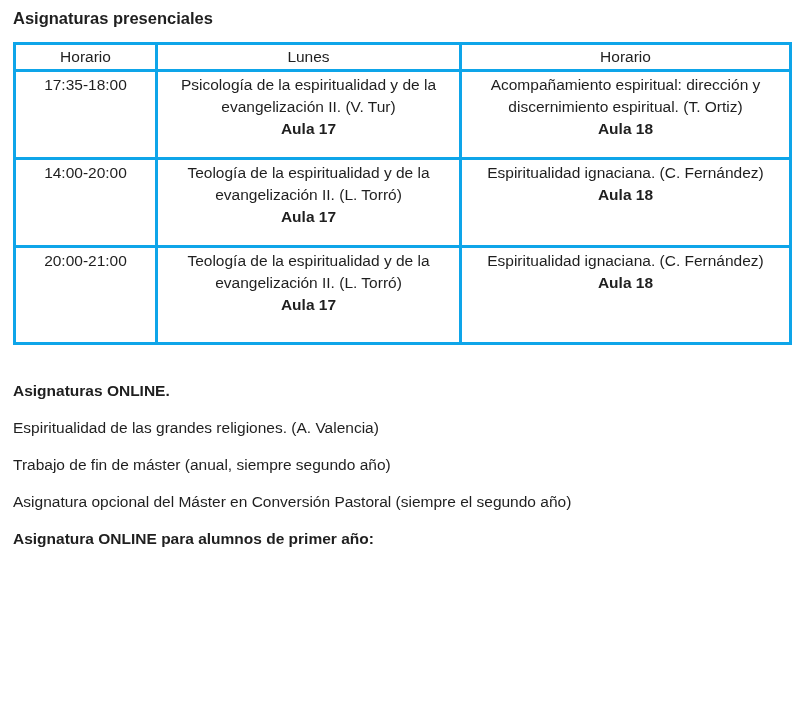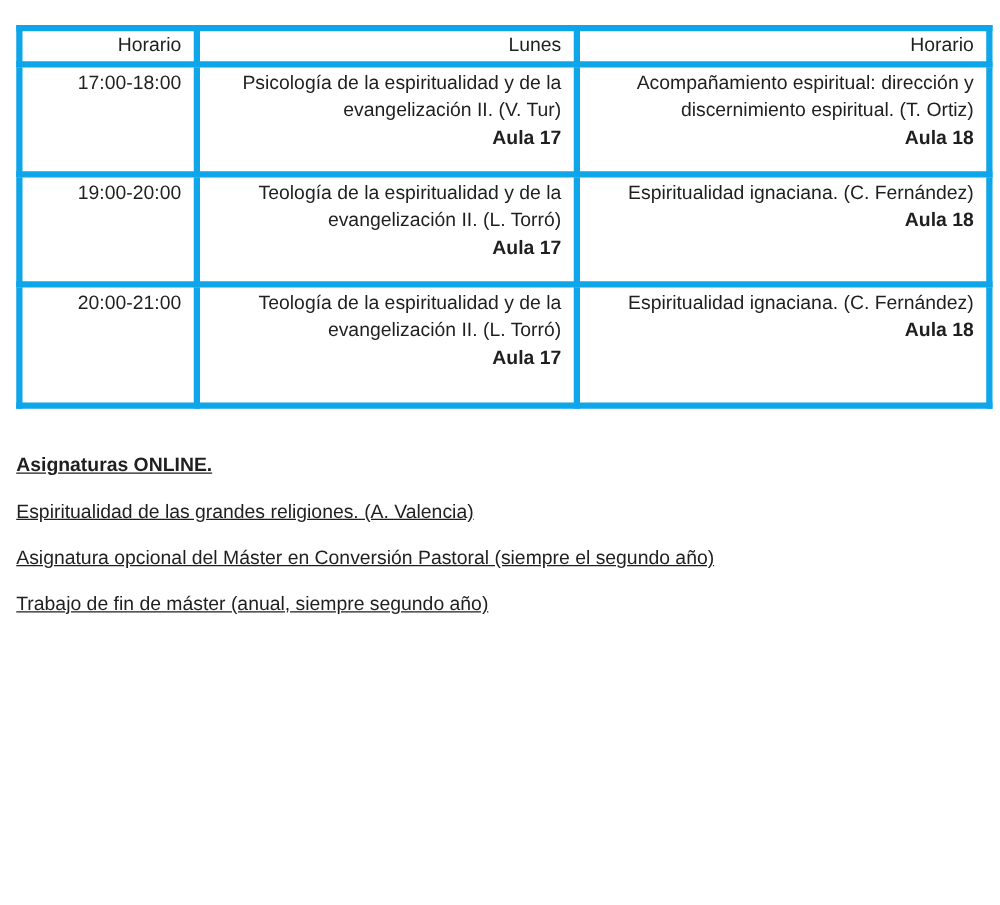--- a/index.html
+++ b/index.html
@@ -25,77 +25,77 @@
     line-height: 20px;
   }
   table.schedule {
     border-collapse: collapse;
     table-layout: fixed;
     width: 776px;
     margin-top: 14px;
   }
   table.schedule th,
   table.schedule td {
-    border: 5px solid #0ea5e9;
+    border: 3px solid #0ea5e9;
     vertical-align: top;
-    text-align: right;
+    text-align: center;
     padding: 2px 10px 4px 10px;
     font-weight: normal;
     font-size: 15.5px;
     line-height: 22px;
   }
   .col-time   { width: 142px; }
   .col-lunes  { width: 304px; }
   .col-martes { width: 330px; }
   tr.head-row th { height: 25px; padding-top: 1px; padding-bottom: 1px; }
   tr.data-row     { height: 88px; }
   tr.data-row-last{ height: 97px; }
   .room { font-weight: bold; }
   .below {
     margin-top: 37px;
-    text-decoration: underline;
   }
   .para {
     font-size: 15.5px;
     line-height: 18px;
     margin: 0 0 0 0;
     padding-top: 19px;
   }
   .para:first-child { padding-top: 0; }
   .para.bold { font-weight: bold; }
 </style>
 </head>
 <body>
 
 <div class="doc">
 
+  <h1 class="doc-title">Asignaturas presenciales</h1>
 
   <table class="schedule">
     <tbody>
         <tr class="head-row">
       <th class="col-time">Horario</th>
       <th class="col-lunes">Lunes</th>
       <th class="col-martes">Horario</th>
     </tr>
 
     <tr class="data-row">
-      <td>17:00-18:00</td>
+      <td>17:35-18:00</td>
       <td>
         <div>Psicología de la espiritualidad y de la evangelización II. (V. Tur)</div>
         <div class="room">Aula 17</div>
       </td>
       <td>
         <div>Acompañamiento espiritual: dirección y discernimiento espiritual. (T. Ortiz)</div>
         <div class="room">Aula 18</div>
       </td>
     </tr>
 
 
     <tr class="data-row">
-      <td>19:00-20:00</td>
+      <td>14:00-20:00</td>
       <td>
         <div>Teología de la espiritualidad y de la evangelización II. (L. Torró)</div>
         <div class="room">Aula 17</div>
       </td>
       <td>
         <div>Espiritualidad ignaciana. (C. Fernández)</div>
         <div class="room">Aula 18</div>
       </td>
     </tr>
 
@@ -109,17 +109,18 @@
         <div>Espiritualidad ignaciana. (C. Fernández)</div>
         <div class="room">Aula 18</div>
       </td>
     </tr>
   </tbody>
     </table>
 
   <div class="below">
     <p class="para bold">Asignaturas ONLINE.</p>
     <p class="para">Espiritualidad de las grandes religiones. (A. Valencia)</p>
+    <p class="para">Trabajo de fin de máster (anual, siempre segundo año)</p>
     <p class="para">Asignatura opcional del Máster en Conversión Pastoral (siempre el segundo año)</p>
-    <p class="para">Trabajo de fin de máster (anual, siempre segundo año)</p>
+    <p class="para bold">Asignatura ONLINE para alumnos de primer año:</p>
   </div>
 
 </div>
 
 </body></html>

